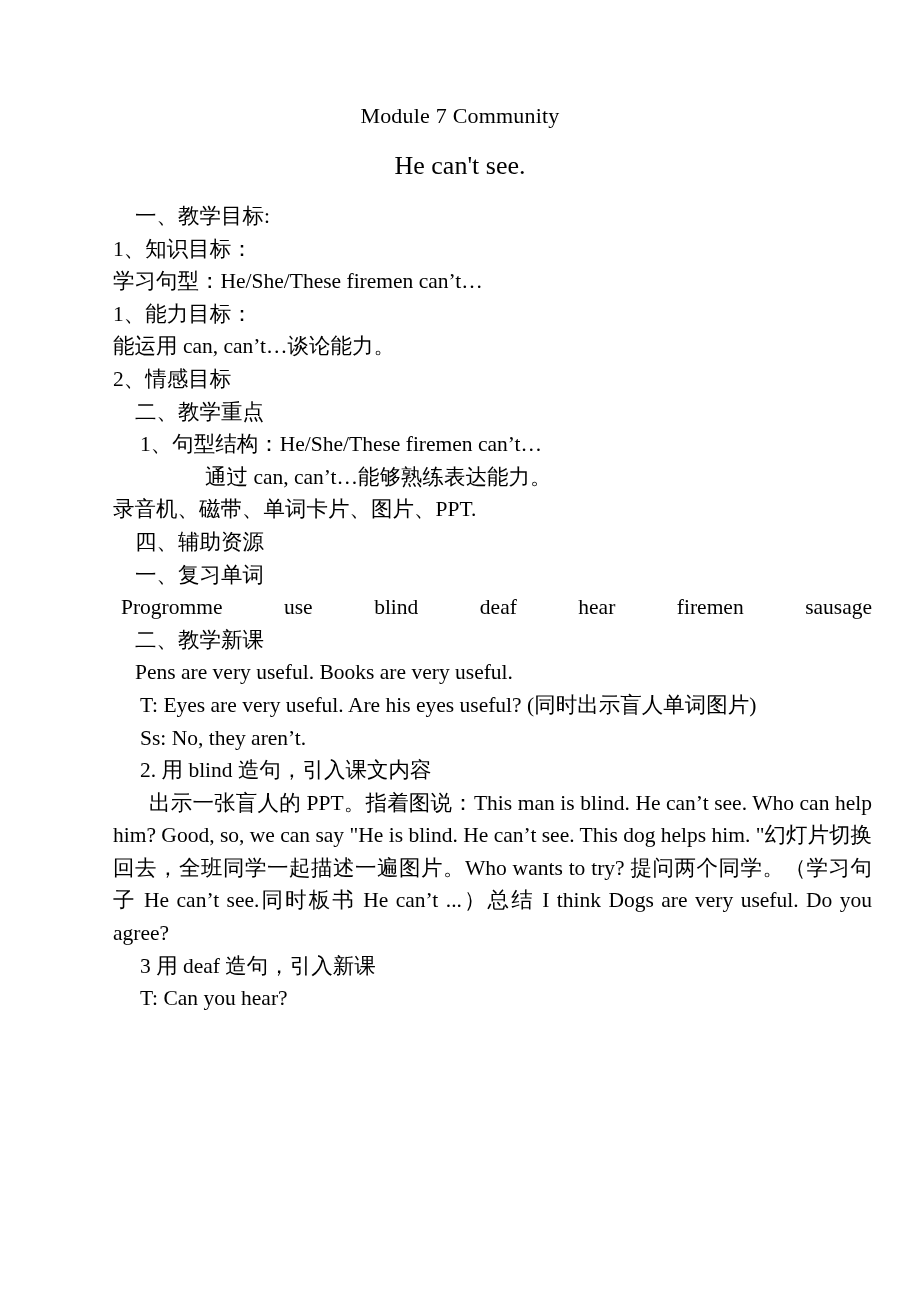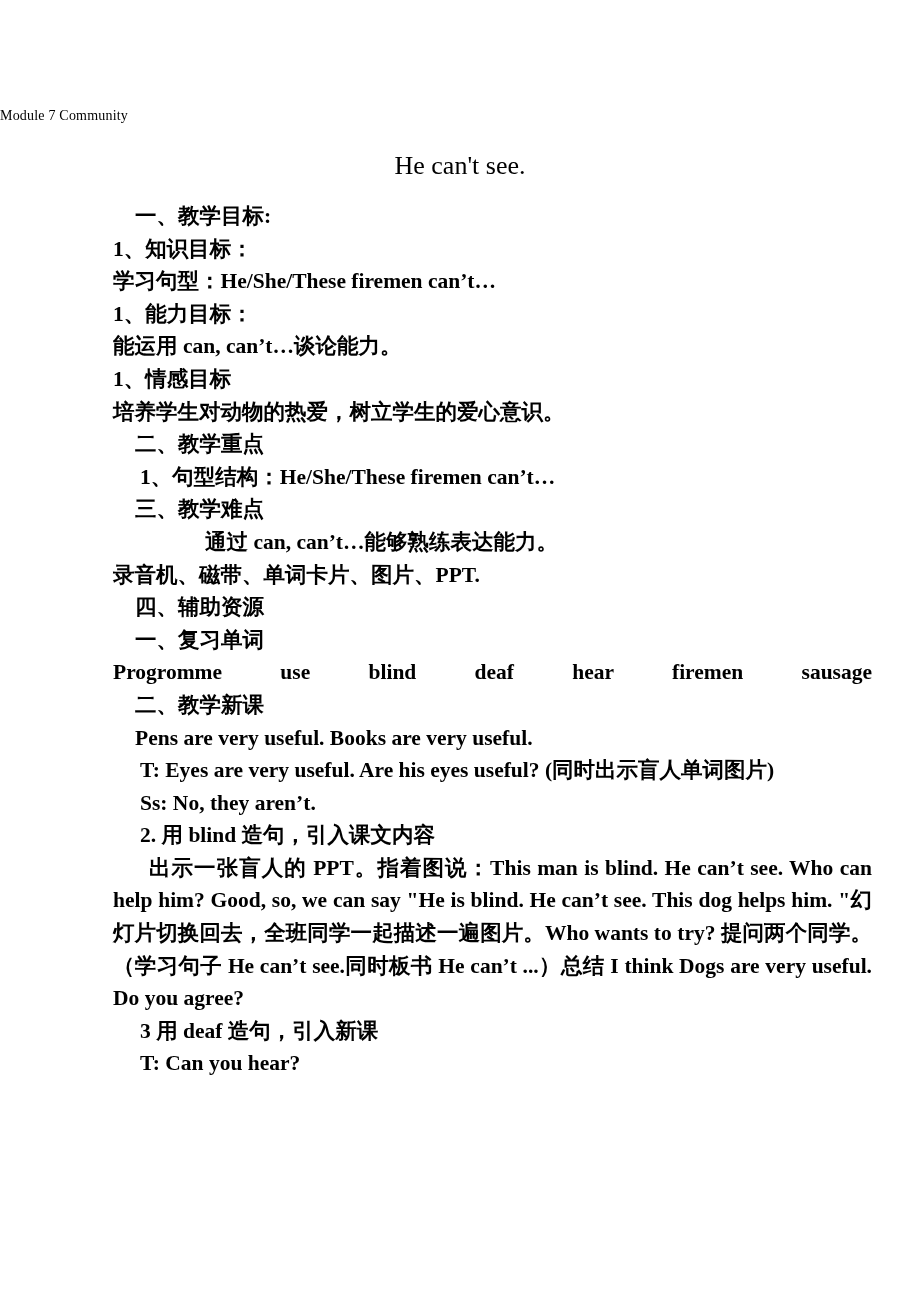--- a/index.html
+++ b/index.html
@@ -23,56 +23,56 @@
     box-sizing: border-box;
     padding: 0;
     overflow: hidden;
   }
 
   
   .title-block {
     padding-top: 98px;
   }
   .doc-title {
-    text-align: left;
-    font-size: 14px;
+    text-align: center;
+    font-size: 22px;
     line-height: 36px;
     letter-spacing: 0.2px;
   }
   .doc-subtitle {
     text-align: center;
     font-size: 26px;
     line-height: 36px;
     margin-top: 14px;
   }
 
   
   .body-block {
     margin-top: 16px;
     padding-left: 113px;
     padding-right: 48px;
     font-size: 21.5px;
     line-height: 32.6px;
-    font-weight: bold;
   }
 
   .ln {
     white-space: pre-wrap;
     word-break: break-word;
   }
 
   
   .ind-1  { padding-left: 22px; }   
   .ind-2  { padding-left: 27px; }
   .ind-6  { padding-left: 92px; }
 
   
   .just {
     text-align: justify;
     text-align-last: justify;
+    margin-left: 8px;
   }
   .just-para {
     text-align: justify;
     text-indent: 36px;
   }
   .just-para-cont {
     text-align: justify;
   }
 </style>
 </head>
@@ -90,29 +90,27 @@
     <div class="ln ind-1">一、教学目标:</div>
 
     <div class="ln">1、知识目标：</div>
 
     <div class="ln">学习句型：He/She/These firemen can’t…</div>
 
     <div class="ln">1、能力目标：</div>
 
     <div class="ln">能运用 can, can’t…谈论能力。</div>
 
-    <div class="ln">1、情感目标</div>
+    <div class="ln">2、情感目标</div>
 
-    <div class="ln">培养学生对动物的热爱，树立学生的爱心意识。</div>
 
     <div class="ln ind-1">二、教学重点</div>
 
     <div class="ln ind-2">1、句型结构：He/She/These firemen can’t…</div>
 
-    <div class="ln ind-1">三、教学难点</div>
 
     <div class="ln ind-6">通过 can, can’t…能够熟练表达能力。</div>
 
     <div class="ln">录音机、磁带、单词卡片、图片、PPT.</div>
 
     <div class="ln ind-1">四、辅助资源</div>
 
     <div class="ln ind-1">一、复习单词</div>
 
 

